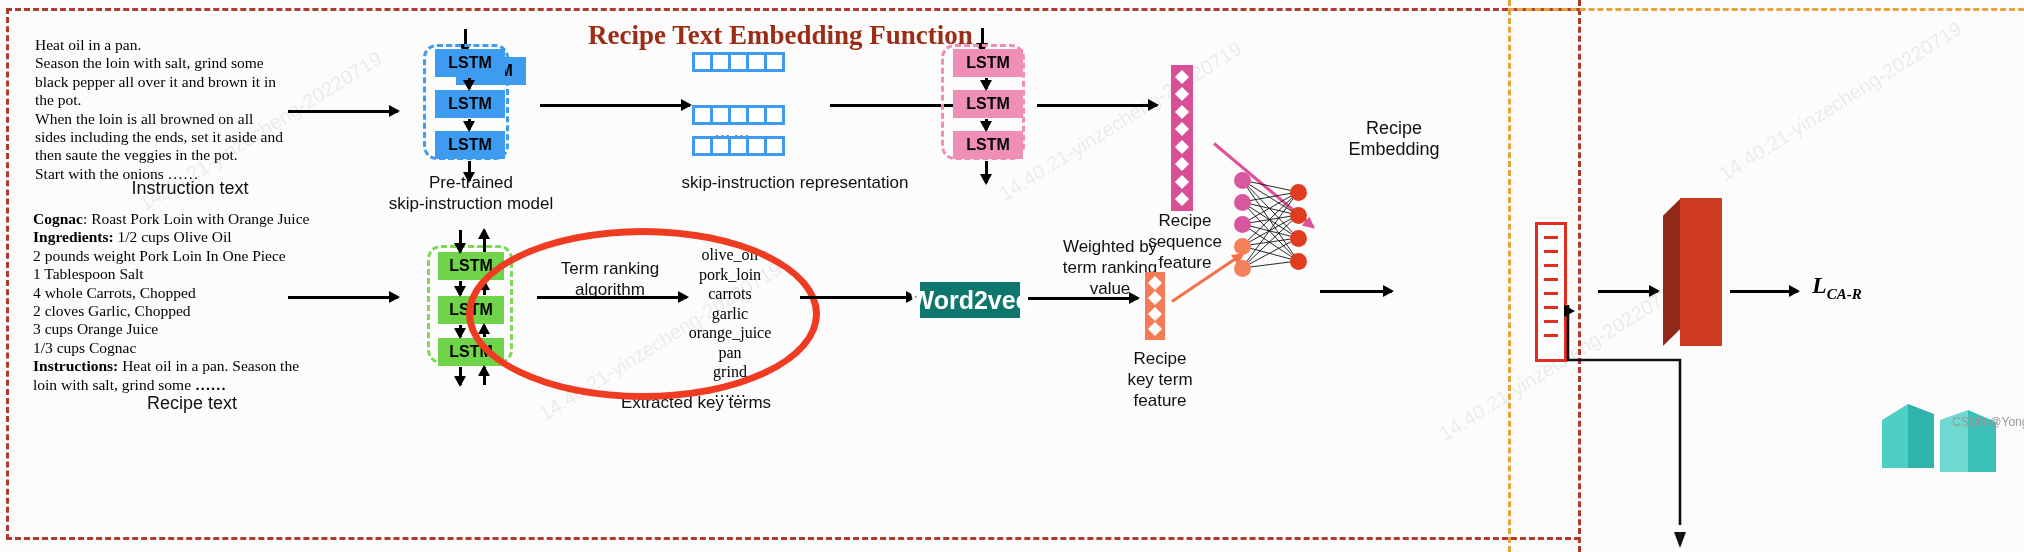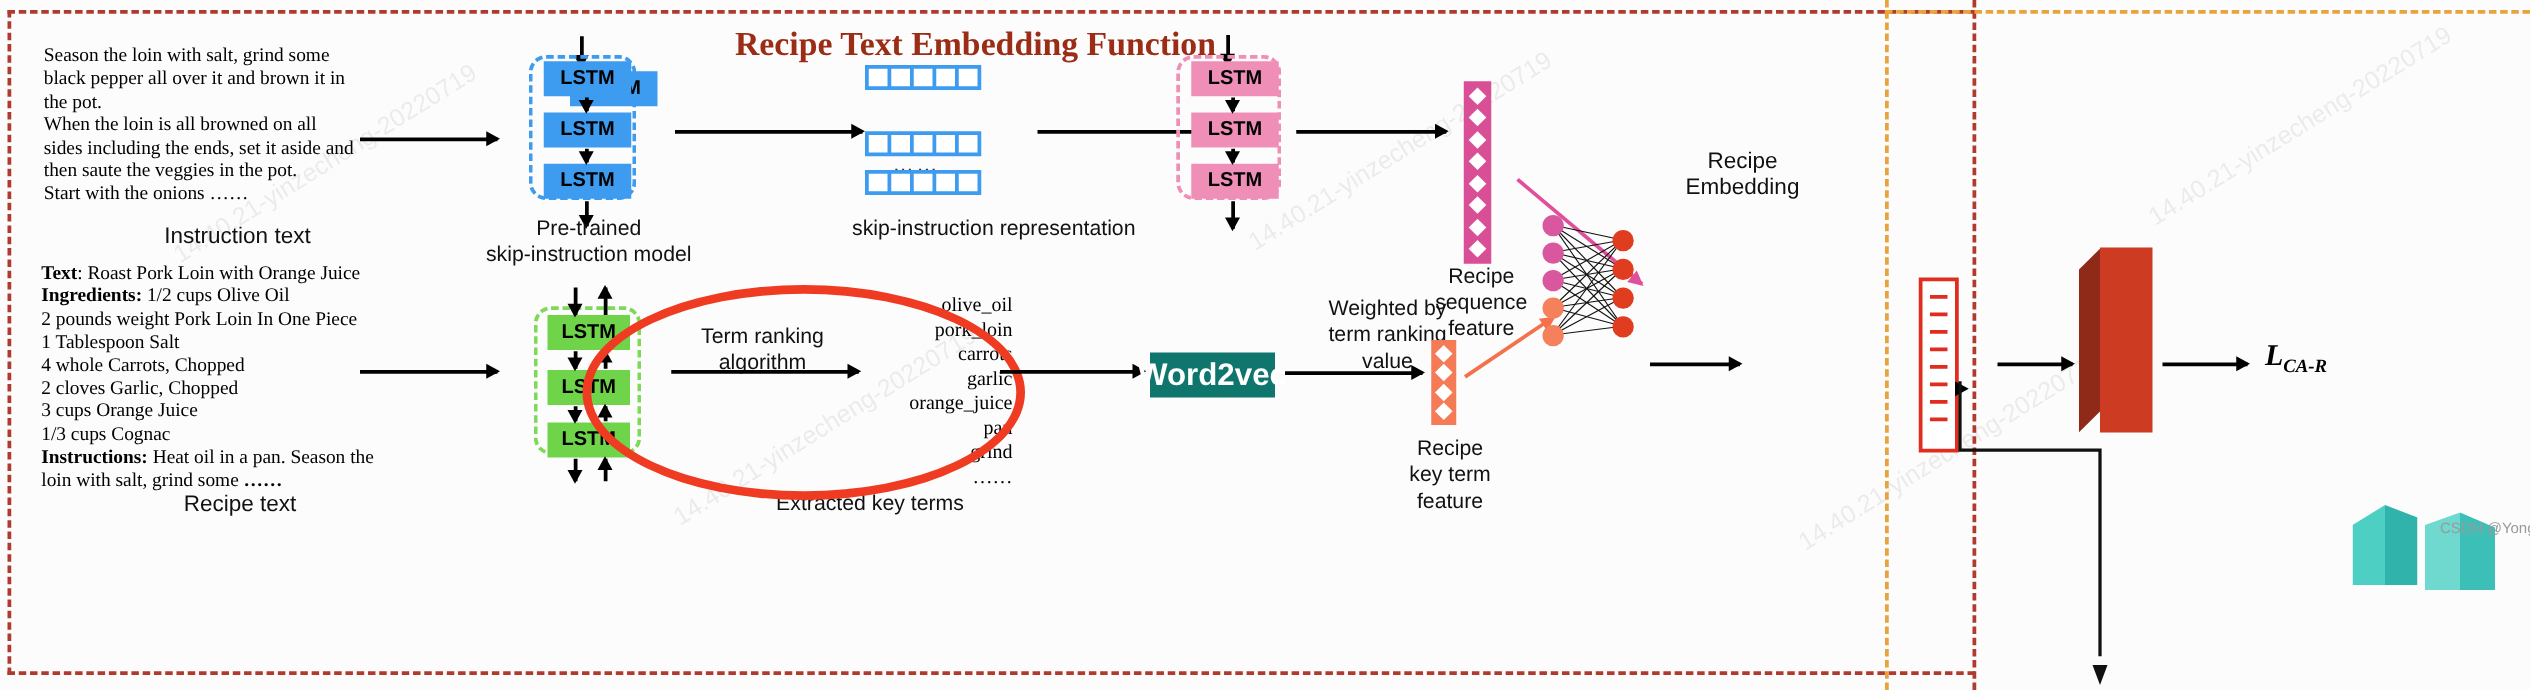--- a/index.html
+++ b/index.html
@@ -119,32 +119,33 @@
   <div class="wm" style="left:1700px;top:90px;">14.40.21-yinzecheng-20220719</div>
 
   <div class="region red" style="left:6px;top:8px;width:1574px;height:532px;border-right:none;"></div>
   <div class="region orange" style="left:1508px;top:0px;width:516px;height:552px;border-left:3px dashed #e8a33d;border-top:none;border-right:none;border-bottom:none;"></div>
   <div class="region red" style="left:1578px;top:0px;width:10px;height:552px;border-left:3px dashed #b03a2e;border-top:none;border-right:none;border-bottom:none;"></div>
   <div class="region orange" style="left:1508px;top:8px;width:516px;height:2px;border:none;border-top:3px dashed #e8a33d;"></div>
 
   <div class="title" style="left:588px;top:20px;">Recipe Text Embedding Function</div>
 
   <div class="serif-panel" style="left:35px;top:36px;">
+    <span class="ln">Heat oil in a pan.</span>
     <span class="ln">Season the loin with salt, grind some</span>
     <span class="ln">black pepper all over it and brown it in</span>
     <span class="ln">the pot.</span>
     <span class="ln">When the loin is all browned on all</span>
     <span class="ln">sides including the ends, set it aside and</span>
     <span class="ln">then saute the veggies in the pot.</span>
     <span class="ln">Start with the onions ……</span>
   </div>
   <div class="cap big" style="left:90px;top:178px;width:200px;">Instruction text</div>
 
   <div class="serif-panel" style="left:33px;top:210px;">
-    <span class="ln"><b class="bold">Text</b><span>: Roast Pork Loin with Orange Juice</span></span>
+    <span class="ln"><b class="bold">Cognac</b><span>: Roast Pork Loin with Orange Juice</span></span>
     <span class="ln"><b class="bold">Ingredients:</b><span> 1/2 cups Olive Oil</span></span>
     <span class="ln">2 pounds weight Pork Loin In One Piece</span>
     <span class="ln">1 Tablespoon Salt</span>
     <span class="ln">4 whole Carrots, Chopped</span>
     <span class="ln">2 cloves Garlic, Chopped</span>
     <span class="ln">3 cups Orange Juice</span>
     <span class="ln">1/3 cups Cognac</span>
     <span class="ln"><b class="bold">Instructions:</b><span> Heat oil in a pan. Season the</span></span>
     <span class="ln"><span>loin with salt, grind some </span><b class="bold">……</b></span>
   </div>
@@ -237,21 +238,21 @@
   <div class="varrow up" style="left:483px;top:325px;height:12px;"></div>
   <div class="varrow" style="left:459px;top:367px;height:18px;"></div>
   <div class="varrow up" style="left:483px;top:367px;height:18px;"></div>
 
   <div class="cap" style="left:525px;top:258px;width:170px;">
     <span style="display:block">Term ranking</span>
     <span style="display:block">algorithm</span>
   </div>
   <div class="arrow" style="left:537px;top:296px;width:150px;"></div>
 
-  <div class="terms" style="left:650px;top:235px;width:160px;text-align:right;">
+  <div class="terms" style="left:650px;top:245px;width:160px;">
     <span style="display:block">olive_oil</span>
     <span style="display:block">pork_loin</span>
     <span style="display:block">carrots</span>
     <span style="display:block">garlic</span>
     <span style="display:block">orange_juice</span>
     <span style="display:block">pan</span>
     <span style="display:block">grind</span>
     <span style="display:block">……</span>
   </div>
   <div class="cap" style="left:616px;top:392px;width:160px;">Extracted key terms</div>

